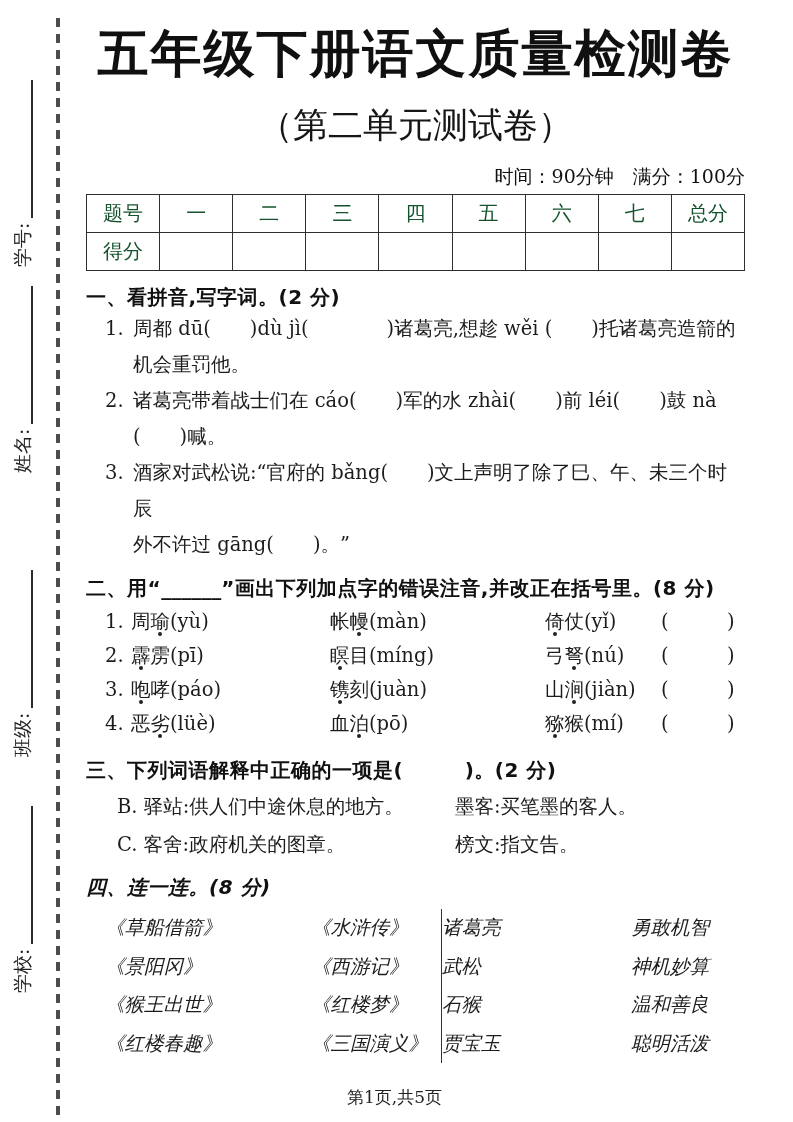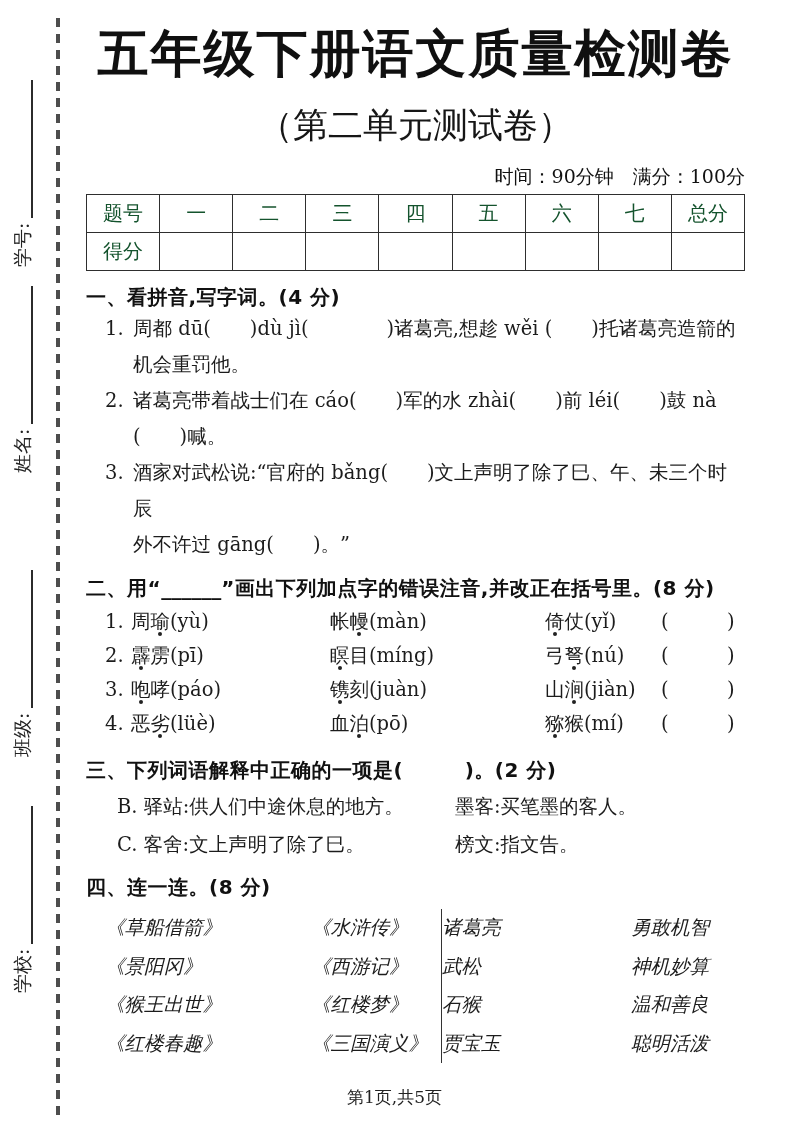--- a/index.html
+++ b/index.html
@@ -46,21 +46,21 @@
     text-align: center; font-size: 20px; color: #14532d;
   }
 
   .sec-head {
     font-family: "DejaVu Sans", "Liberation Sans", sans-serif;
     font-size: 20px; font-weight: 700; color: #111; letter-spacing: 0.5px;
   }
   .sh-1 { margin-top: 13px; }
   .sh-2 { margin-top: 12px; }
   .sh-3 { margin-top: 16px; }
-  .sh-4 { margin-top: 10px; }
+  .sh-4 { margin-top: 10px; font-style: italic; }
   .sec-head .blank-ul { letter-spacing: 0; }
 
   
   .s1-item { display: flex; padding-left: 19px; font-size: 19.5px; line-height: 36px; color: #1c1c1c; }
   .s1-item:first-of-type { margin-top: 4px; }
   .s1-num { flex: none; width: 28px; }
   .s1-text { flex: 1; }
 
   
   .s2-block { margin-top: 3px; }
@@ -145,21 +145,21 @@
         <td></td>
         <td></td>
         <td></td>
         <td></td>
         <td></td>
         <td></td>
       </tr>
     </tbody>
       </table>
 
-    <div class="sec-head sh-1">一、看拼音,写字词。(4 分)</div>
+    <div class="sec-head sh-1">一、看拼音,写字词。(2 分)</div>
     <div class="s1-item">
       <span class="s1-num">1.</span>
       <div class="s1-text">
         <div>周都 dū(　　)dù jì(　　　　)诸葛亮,想趁 wěi (　　)托诸葛亮造箭的</div>
         <div>机会重罚他。</div>
       </div>
     </div>
     <div class="s1-item">
       <span class="s1-num">2.</span>
       <div class="s1-text">
@@ -207,21 +207,21 @@
       </div>
     </div>
 
     <div class="sec-head sh-3">三、下列词语解释中正确的一项是(　　　)。(2 分)</div>
     <div class="s3-block">
       <div class="s3-row">
         <span class="s3-left">B. 驿站:供人们中途休息的地方。</span>
         <span class="s3-right">墨客:买笔墨的客人。</span>
       </div>
       <div class="s3-row">
-        <span class="s3-left">C. 客舍:文上声明了除了巳。</span>
+        <span class="s3-left">C. 客舍:政府机关的图章。</span>
         <span class="s3-right">榜文:指文告。</span>
       </div>
     </div>
 
     <div class="sec-head sh-4">四、连一连。(8 分)</div>
     <div class="s4-wrap">
       <div class="s4-col s4-c1">
         <div>《草船借箭》</div>
         <div>《景阳冈》</div>
         <div>《猴王出世》</div>

